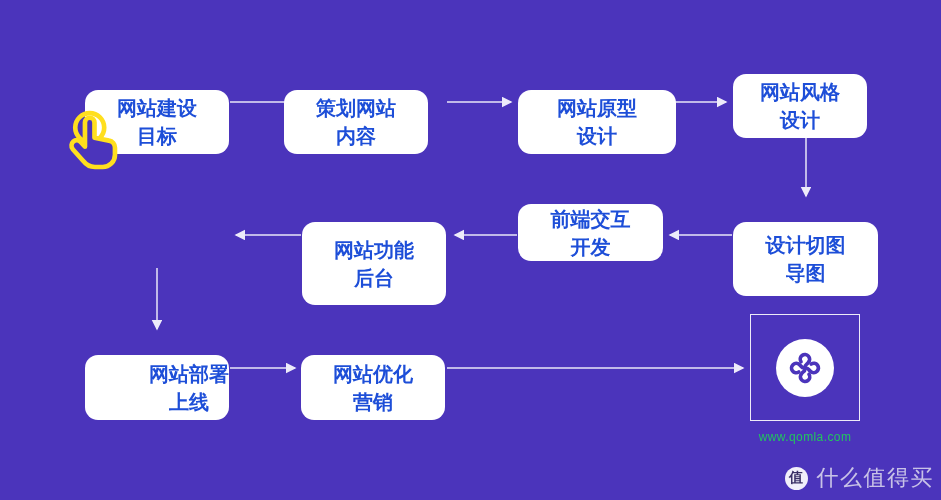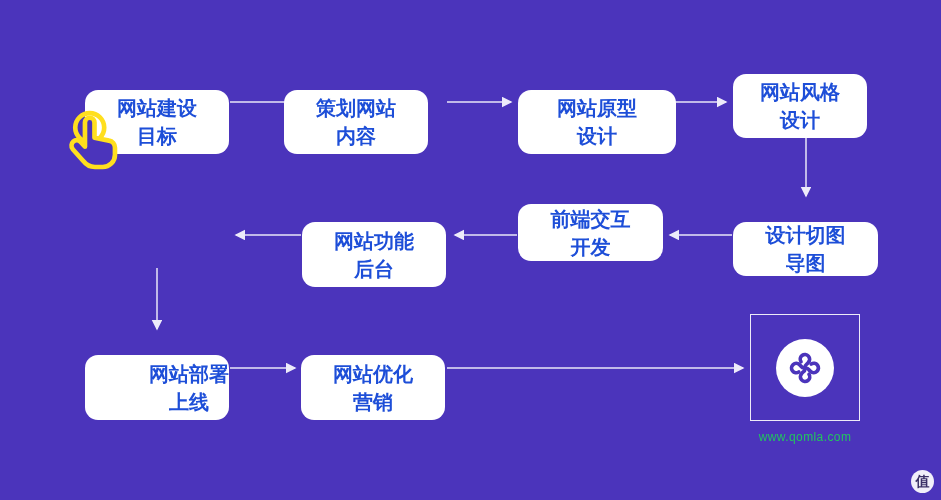--- a/index.html
+++ b/index.html
@@ -14,23 +14,23 @@
     border-radius:13px;display:flex;align-items:center;justify-content:center;
     text-align:center;color:#1d4ed8;font-weight:bold;font-size:20px;
     line-height:1.4;z-index:2;margin-top:20px;
   }
   .node-label{white-space:pre-line;}
   .n1{left:85px;top:70px;}
   .n2{left:284px;top:70px;}
   .n3{left:518px;top:70px;width:158px;}
   .n4{left:733px;top:54px;width:134px;}
   .n5{left:85px;top:202px;height:65px;}
-  .n6{left:302px;top:202px;height:65px;}
+  .n6{left:302px;top:202px;height:83px;}
   .n7{left:518px;top:184px;width:145px;height:57px;}
-  .n8{left:733px;top:202px;width:145px;height:54px;}
+  .n8{left:733px;top:202px;width:145px;height:74px;}
   .n9{left:85px;top:335px;height:65px;justify-content:flex-end;}
   .n10{left:301px;top:335px;height:65px;}
   .hand{position:absolute;left:63px;top:110px;z-index:3;}
   .logo-box{
     position:absolute;left:750px;top:314px;width:108px;height:105px;
     border:1.5px solid rgba(255,255,255,0.9);z-index:2;
     display:flex;align-items:center;justify-content:center;
   }
   .logo-circle{
     width:58px;height:58px;border-radius:50%;background:#ffffff;
@@ -135,15 +135,16 @@
           <path d="M41.3 36.5 A10.2 10.2 0 1 1 57.2 38 C 54.6 41.8 50.4 42.6 50 47.2" transform="rotate(270 50 50)"></path>
         </g>
       </svg>
     </div>
   </div>
   <div class="logo-site">www.qomla.com</div>
 
 
   <div class="watermark">
     <span class="wm-badge">值</span>
+    <span class="wm-text">什么值得买</span>
   </div>
 
 </div>
 
 </body></html>

